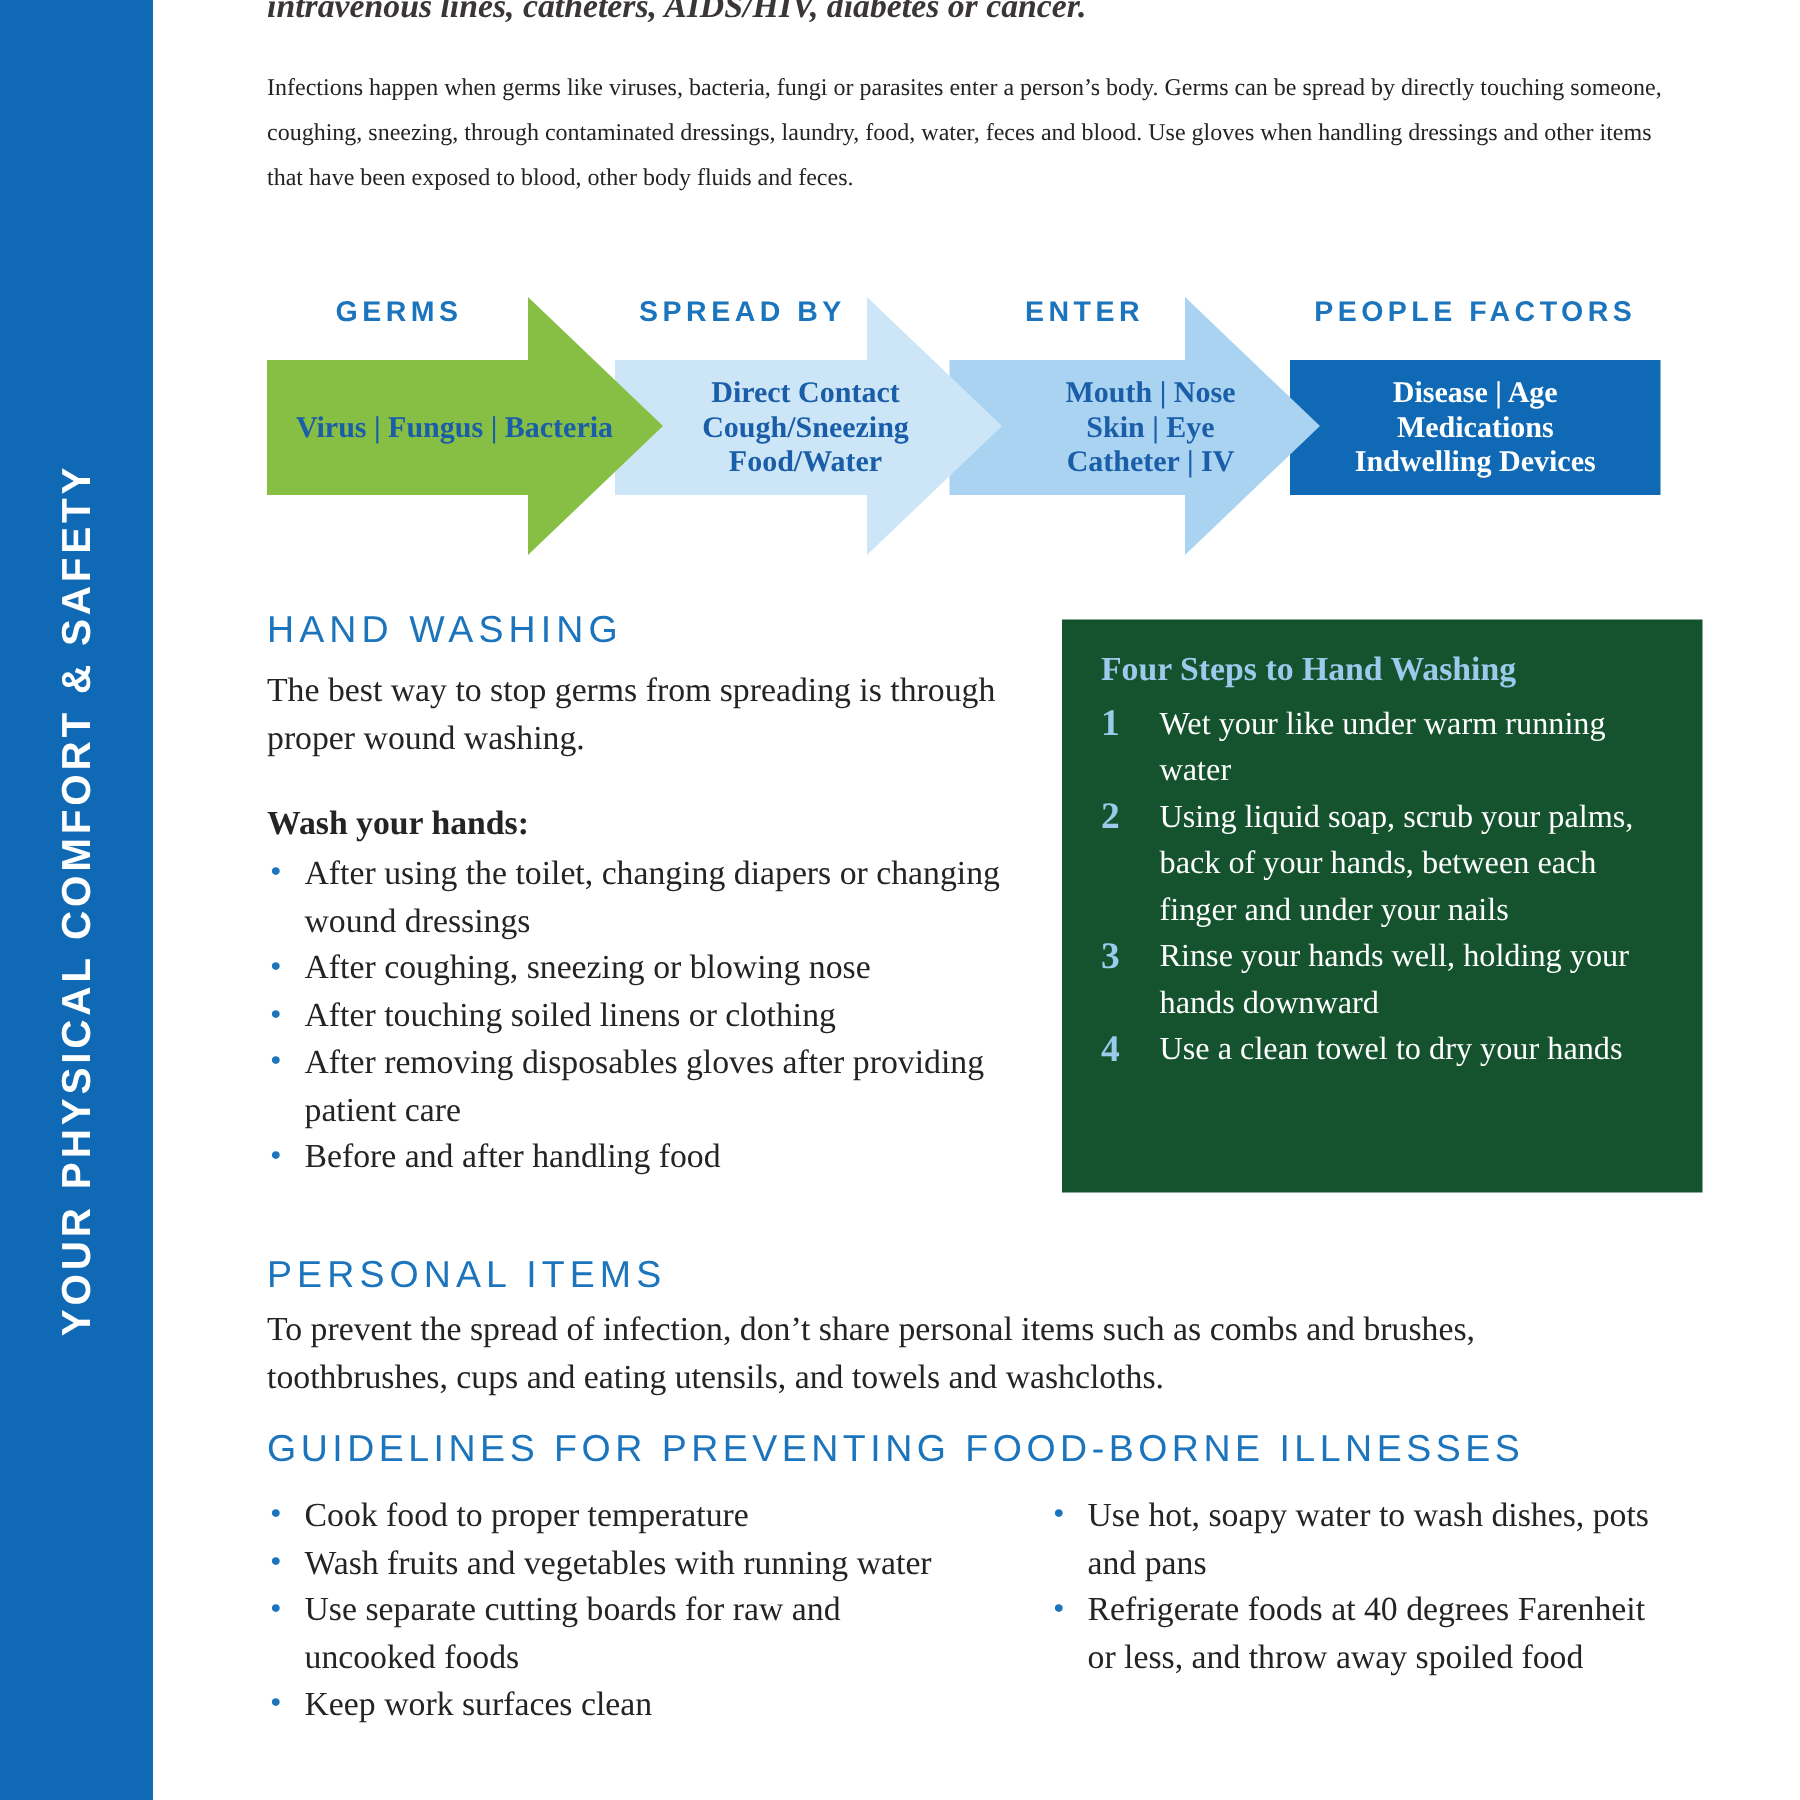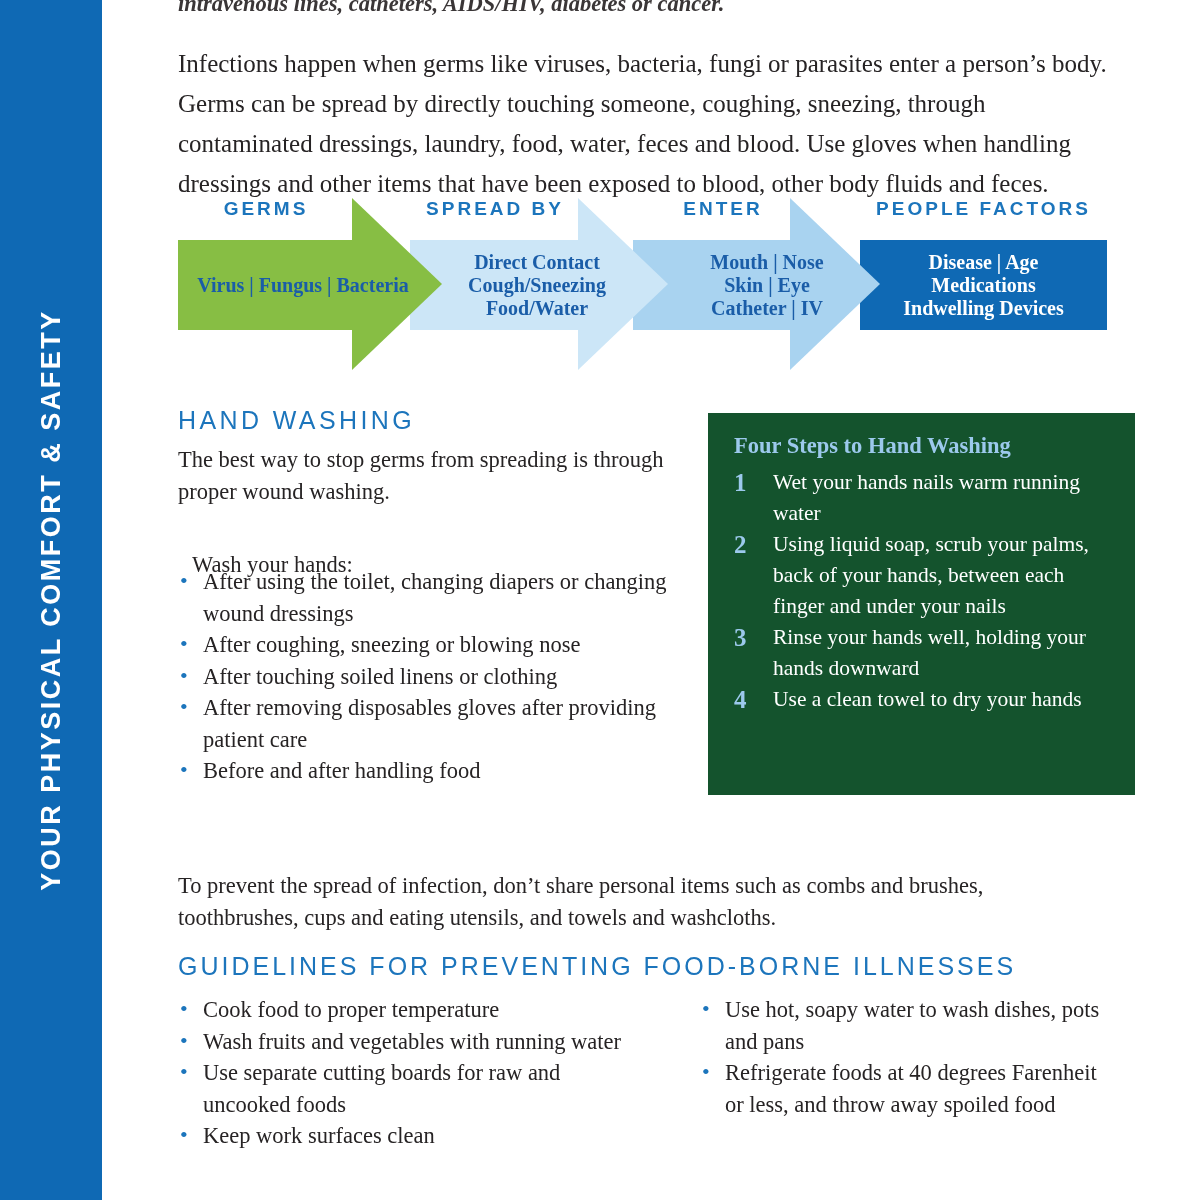--- a/index.html
+++ b/index.html
@@ -23,21 +23,21 @@
     font-size:27px; letter-spacing:2.5px; color:#ffffff; white-space:nowrap;
   }
 
   
   .clip-line {
     position:absolute; left:178px; top:-9px; width:940px;
     font-style:italic; font-weight:700; font-size:22.5px; color:#3a3637;
   }
   .intro-para {
     position:absolute; left:178px; top:44px; width:945px;
-    font-size:25px; line-height:40px;
+    font-size:16px; line-height:30px;
   }
 
   
   .diagram { position:absolute; left:178px; top:198px; width:932px; height:175px; }
   .stage-label {
     position:absolute; top:0; height:28px; text-align:center;
     font-family:"Liberation Sans", sans-serif; font-weight:700;
     font-size:19px; letter-spacing:3px; color:#1C75BC; z-index:4;
   }
   .lbl-0 { left:0;    width:176px; }
@@ -74,21 +74,21 @@
   .sec-heading {
     position:absolute; left:178px;
     font-family:"Liberation Sans", sans-serif; font-weight:400;
     font-size:25px; letter-spacing:3.4px; color:#1C75BC; white-space:nowrap;
   }
   .hw-heading { top:406px; }
   .pi-heading { top:836px; }
   .fb-heading { top:952px; letter-spacing:3px; }
 
   .hw-intro { position:absolute; left:178px; top:444px; width:500px; font-size:22.5px; line-height:31.5px; }
-  .wash-title { position:absolute; left:192px; top:536px; font-size:22.5px; font-weight:400;margin-top:16px; }
+  .wash-title { position:absolute; left:178px; top:536px; font-size:22.5px; font-weight:700; }
 
   ul.blt { list-style:none; }
   ul.blt li {
     position:relative; padding-left:25px;
     font-size:22.5px; line-height:31.5px;
   }
   ul.blt li::before {
     content:"\2022"; position:absolute; left:2px; top:-1px;
     color:#1C75BC; font-size:22px;
   }
@@ -160,36 +160,37 @@
     <li>After coughing, sneezing or blowing nose</li>
     <li>After touching soiled linens or clothing</li>
     <li>After removing disposables gloves after providing patient care</li>
     <li>Before and after handling food</li>
   </ul>
 
   <div class="steps-box">
     <div class="steps-title">Four Steps to Hand Washing</div>
     <div class="step">
       <div class="step-num">1</div>
-      <div class="step-text">Wet your hands nails warm running water</div>
+      <div class="step-text">Wet your like under warm running water</div>
     </div>
     <div class="step">
       <div class="step-num">2</div>
       <div class="step-text">Using liquid soap, scrub your palms, back of your hands, between each finger and under your nails</div>
     </div>
     <div class="step">
       <div class="step-num">3</div>
       <div class="step-text">Rinse your hands well, holding your hands downward</div>
     </div>
     <div class="step">
       <div class="step-num">4</div>
       <div class="step-text">Use a clean towel to dry your hands</div>
     </div>
   </div>
 
+  <div class="sec-heading pi-heading">PERSONAL ITEMS</div>
   <p class="pi-para">To prevent the spread of infection, don’t share personal items such as combs and brushes, toothbrushes, cups and eating utensils, and towels and washcloths.</p>
 
   <div class="sec-heading fb-heading">GUIDELINES FOR PREVENTING FOOD-BORNE ILLNESSES</div>
   <ul class="blt fb-left">
     <li>Cook food to proper temperature</li>
     <li>Wash fruits and vegetables with running water</li>
     <li>Use separate cutting boards for raw and uncooked foods</li>
     <li>Keep work surfaces clean</li>
   </ul>
   <ul class="blt fb-right">

